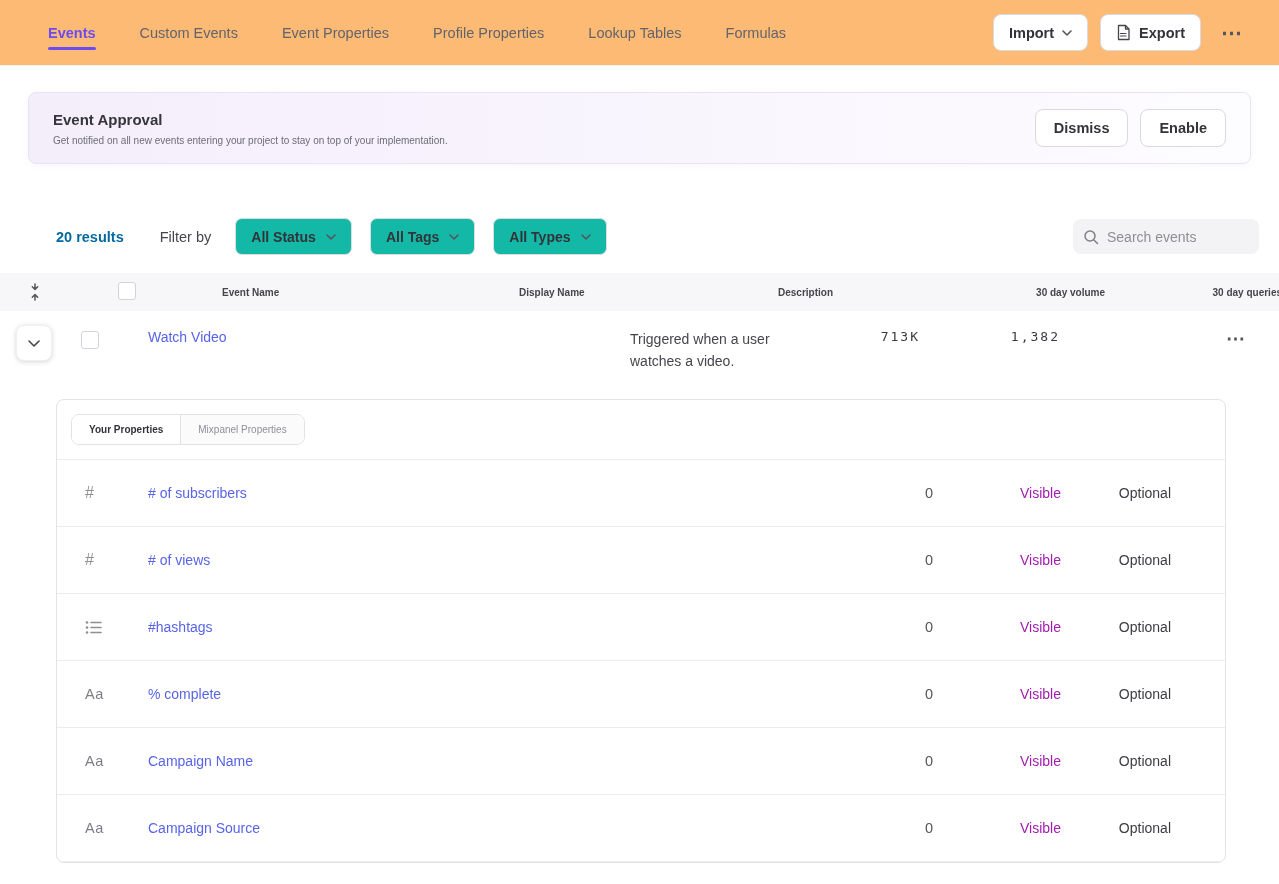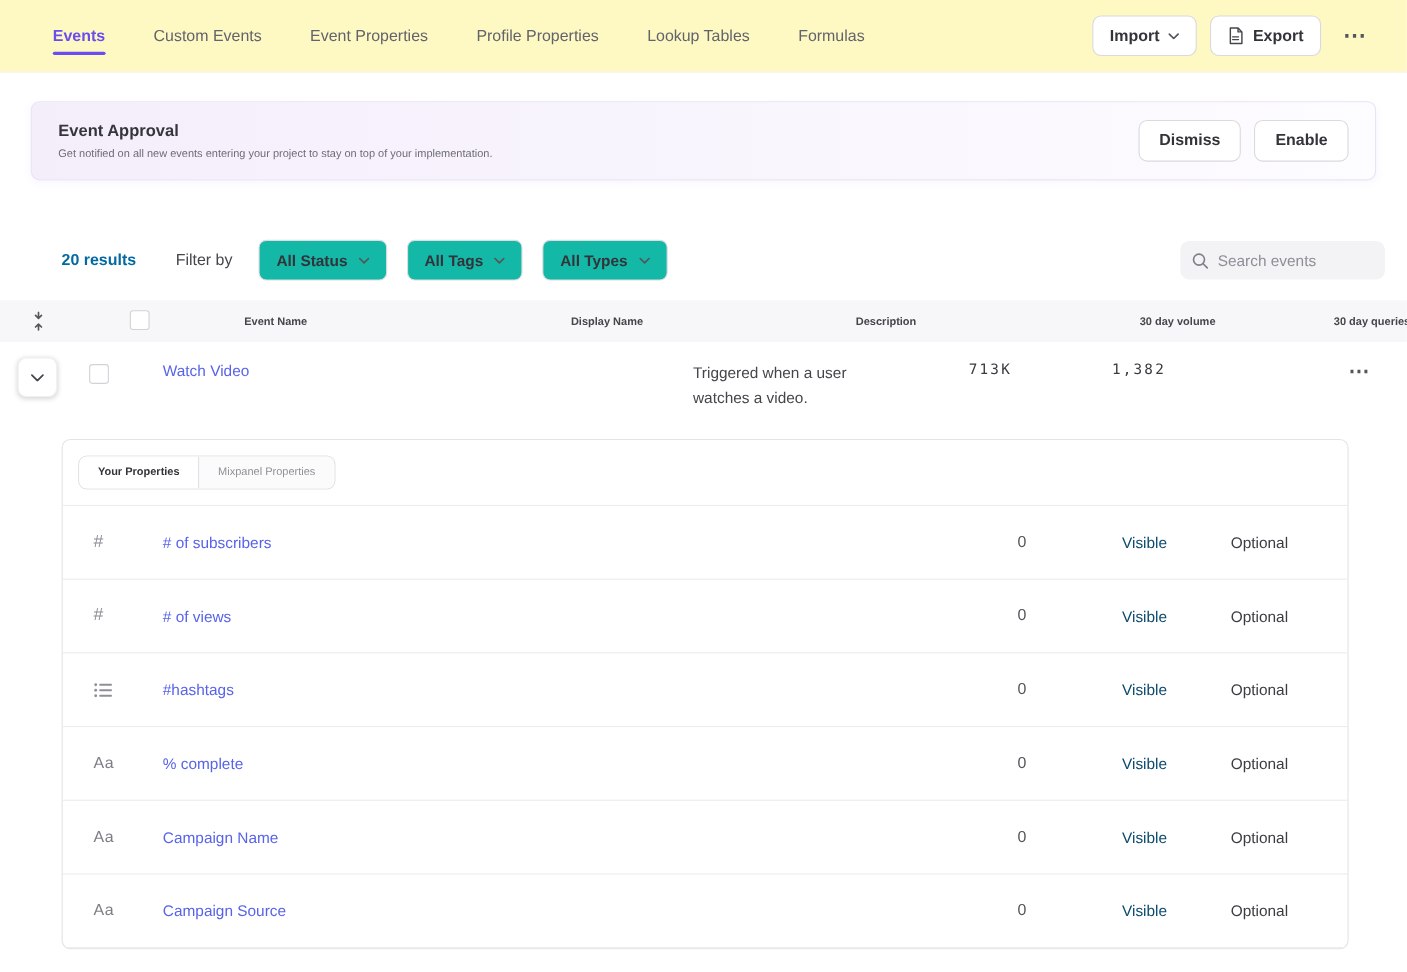--- a/index.html
+++ b/index.html
@@ -1,21 +1,21 @@
 <!DOCTYPE html>
 <html><head>
 <meta charset="utf-8">
 <style>
   * { margin:0; padding:0; box-sizing:border-box; }
   html,body { width:1279px; height:884px; overflow:hidden; background:#ffffff;
               font-family:"Liberation Sans", sans-serif; color:#3a3a40; }
 
   
   .topnav { height:66px; display:flex; align-items:center; padding:0 28px;
-            border-bottom:1px solid #f2f2f4; background:#fef9c3; }
+            border-bottom:1px solid #f2f2f4; background:#fdba74; }
   .tabs { display:flex; align-items:center; gap:44px; padding-left:20px; }
   .tab { position:relative; font-size:14.5px; color:#63636b; cursor:pointer; text-decoration:none; }
   .tab.active { color:#6a4cf1; font-weight:700; }
   .tab.active::after { content:''; position:absolute; left:0; right:0; top:calc(100% + 6px);
                        height:3px; background:#6a4cf1; border-radius:2px; }
   .nav-actions { margin-left:auto; display:flex; align-items:center; gap:12px; }
   .btn { display:inline-flex; align-items:center; gap:8px; height:37px; padding:0 15px;
          background:#fff; border:1px solid #d9d9df; border-radius:8px;
          font-size:14.5px; font-weight:600; color:#33333a; cursor:pointer;
          font-family:"Liberation Sans", sans-serif; }
@@ -82,21 +82,21 @@
   .seg-item.inactive { background:#fbfbfc; color:#8f8f97; border-left:1px solid #e1e1e6; }
 
   .prop-row { height:67px; display:flex; align-items:center; border-bottom:1px solid #ececf0;
               padding-right:54px; }
   .prop-icon { width:70px; padding-left:28px; color:#8f8f97; display:flex; align-items:center; }
   .glyph-num { font-size:16px; color:#8f8f97; }
   .glyph-text { font-size:14.5px; color:#7d7d86; letter-spacing:0.5px; }
   .prop-name { padding-left:21px; }
   .prop-right { margin-left:auto; display:flex; align-items:center; }
   .prop-val { width:72px; text-align:right; font-size:14.5px; color:#55565c; }
-  .prop-vis { width:128px; text-align:right; font-size:14px; color:#0c4a6e; }
+  .prop-vis { width:128px; text-align:right; font-size:14px; color:#a21caf; }
   .prop-req { width:110px; text-align:right; font-size:14px; color:#3c3c42; }
 
   svg { display:block; }
 </style>
 </head>
 <body>
 
 <header class="topnav">
   <nav class="tabs">
     <a class="tab active">Events</a>

